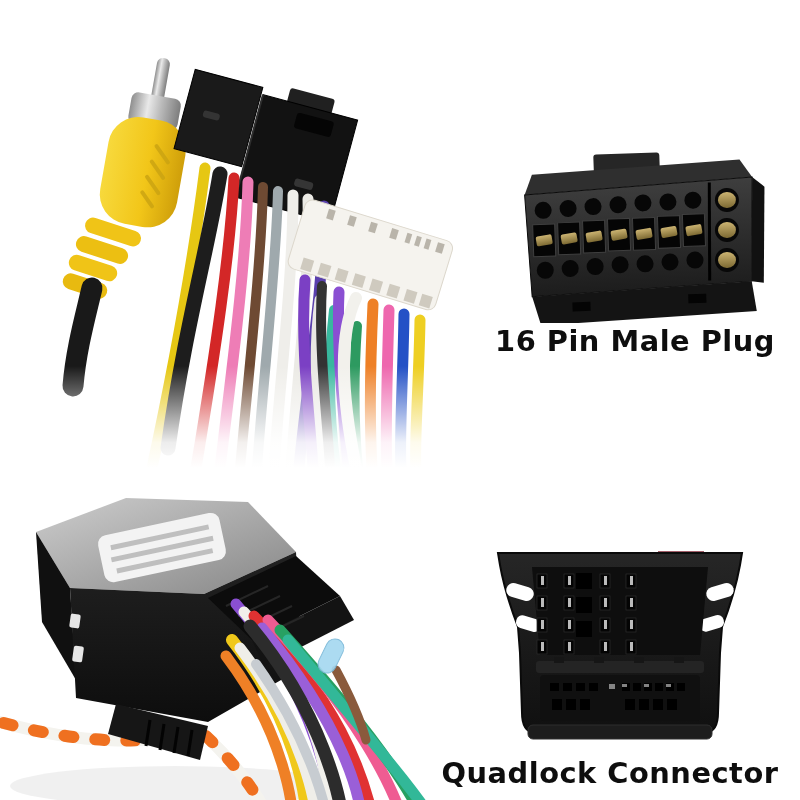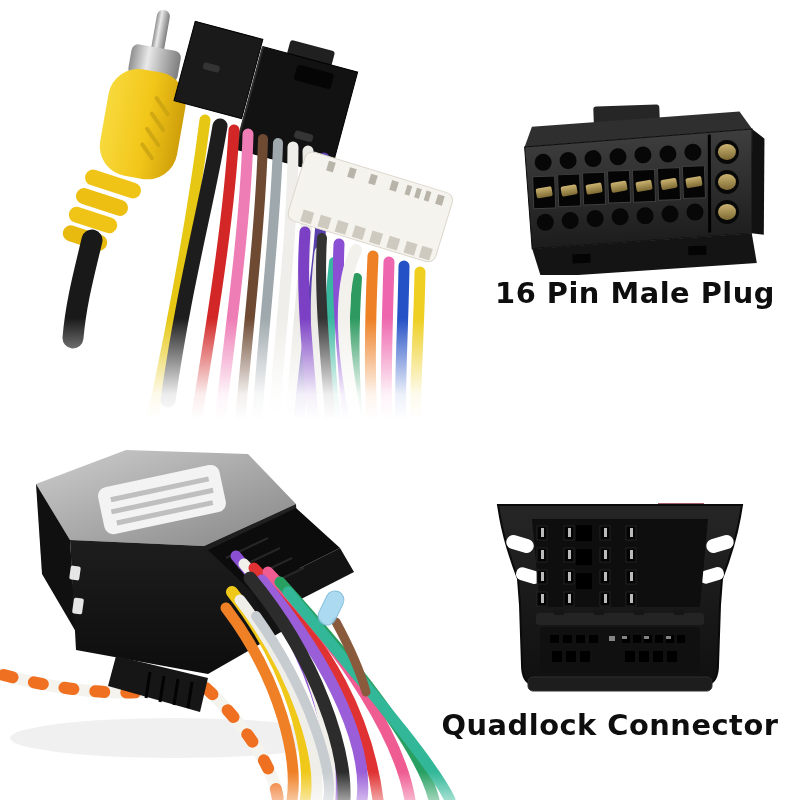--- a/index.html
+++ b/index.html
@@ -1,20 +1,20 @@
 <!DOCTYPE html>
 <html><head>
 <meta charset="utf-8">
 <style>
   html,body{margin:0;padding:0;}
   body{
     width:800px;height:800px;position:relative;overflow:hidden;
     font-family:"DejaVu Sans", sans-serif;
   }
-  .stage{position:absolute;inset:0;}
+  .stage{position:absolute;inset:0;margin-top:48px;}
   .photo{position:absolute;}
   .caption{
     position:absolute;
     font-family:"DejaVu Sans", sans-serif;
     font-weight:bold;
     font-size:28px;
     line-height:1.1;
     text-align:center;
     letter-spacing:0.5px;
     transform:scaleX(1.03);

